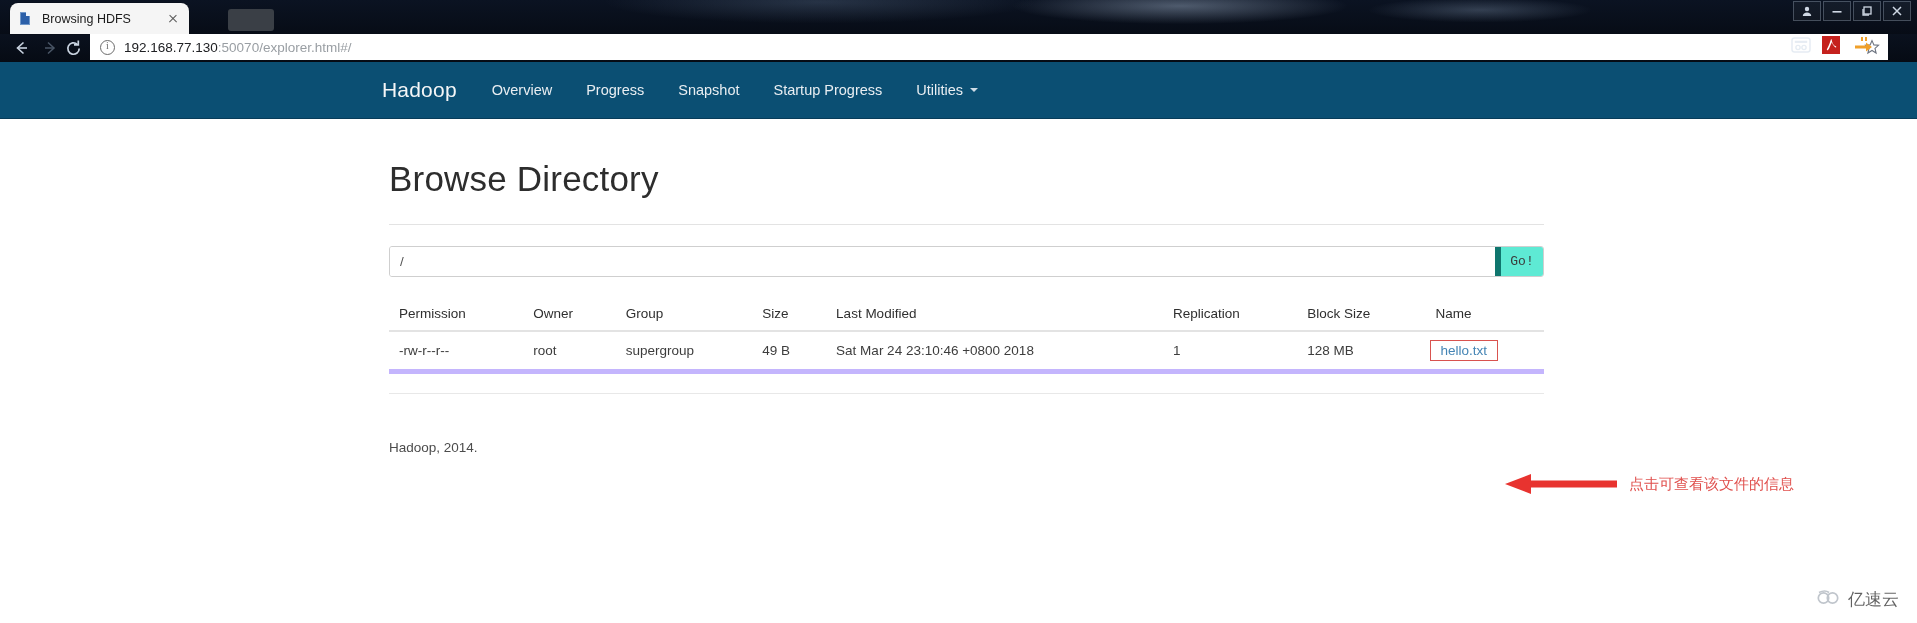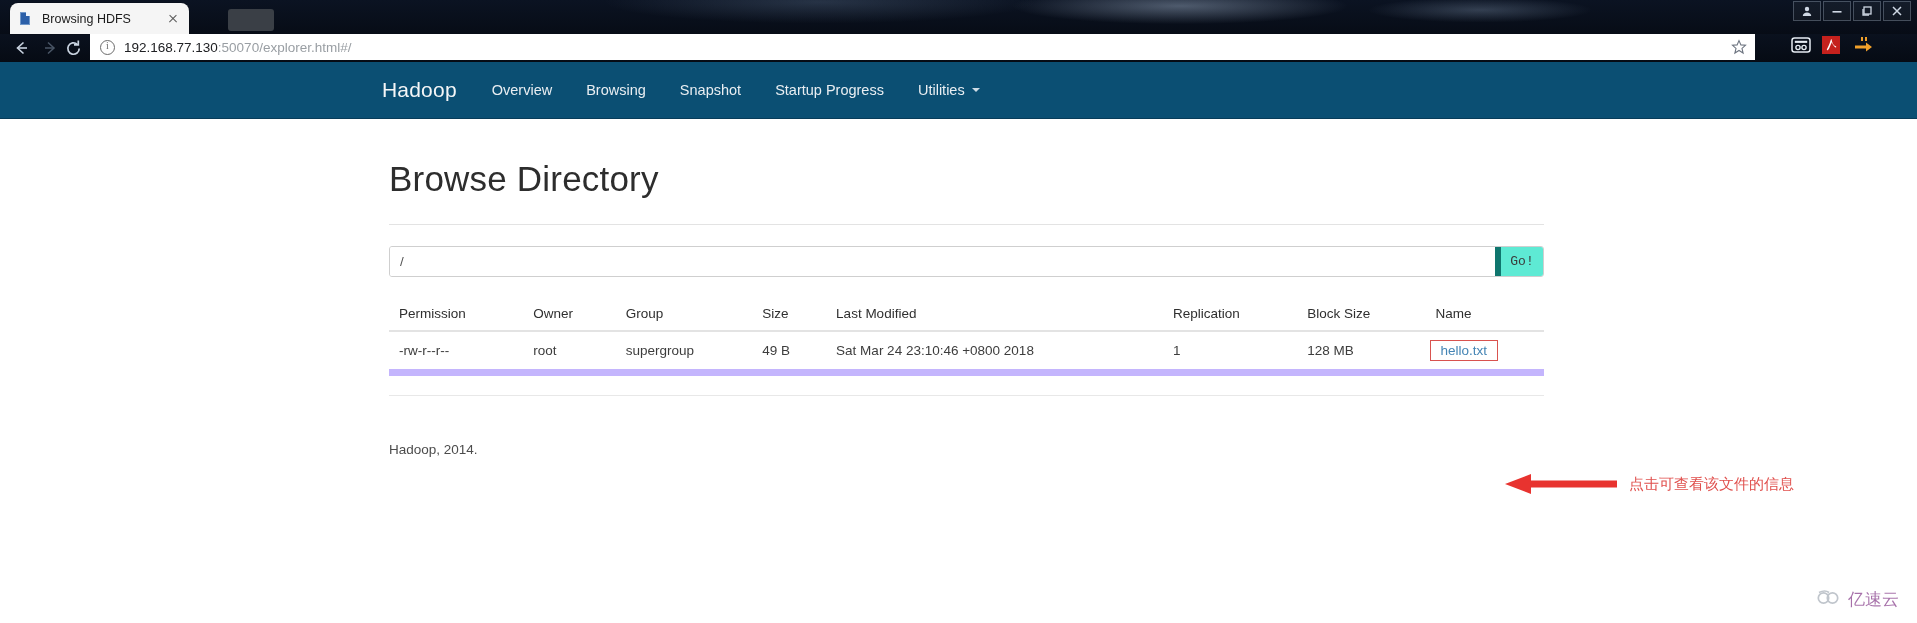--- a/index.html
+++ b/index.html
@@ -110,21 +110,21 @@
     display: flex; align-items: center; justify-content: center;
     cursor: pointer;
   }
   .nav-btn svg { display: block; }
   .nav-back    { left: 8px; }
   .nav-forward { left: 38px; }
   .nav-reload  { left: 60px; }
 
   .omnibox {
     position: absolute; left: 90px; top: 0px;
-    width: 1665px; height: 26px;
+    width: 1798px; height: 26px;
     background: #ffffff;
     display: flex; align-items: center;
     padding: 0 6px 0 10px;
     cursor: text;
   }
   .omni-info {
     width: 15px; height: 15px; flex: 0 0 auto;
     border: 1.4px solid #6b6b6b; border-radius: 50%;
     margin-right: 9px;
     position: relative;
@@ -235,21 +235,21 @@
   table.files th {
     text-align: left;
     font-size: 13.5px; font-weight: normal; color: #2f2f2f;
     padding: 8px 10px 9px 10px;
     border-bottom: 2px solid #e3e3e3;
     white-space: nowrap;
   }
   table.files td {
     font-size: 13.5px; color: #3d3d3d;
     padding: 11px 10px;
-    border-bottom: 7px solid #c4b5fd;
+    border-bottom: 5px solid #c4b5fd;
     white-space: nowrap;
   }
   td.col-name { position: relative; }
   .name-link {
     color: #4585b5; text-decoration: none; cursor: pointer;
   }
   .name-highlight {
     display: inline-block;
     border: 1.5px solid #d9534f;
     padding: 2px 10px;
@@ -276,21 +276,21 @@
     font-family: "DejaVu Sans", sans-serif;
   }
 
   
   .watermark {
     position: absolute; right: 18px; bottom: 12px;
     display: flex; align-items: center; gap: 6px;
     opacity: 0.62;
   }
   .wm-text {
-    font-size: 17px; color: #701a75;
+    font-size: 17px; color: #000000;
     font-family: "DejaVu Sans", sans-serif;
   }
 </style>
 </head>
 <body>
 
 <div id="screen">
 
   <div class="wallpaper"></div>
   <div class="wallpaper-bottom"></div>
@@ -387,21 +387,21 @@
           <rect x="13" y="2" width="2" height="4" fill="#f0a02a"></rect>
         </svg>
       </div>
     </div>
   </div>
 
   <div class="navbar">
     <div class="nav-inner">
       <span class="brand">Hadoop</span>
       <span class="nav-link">Overview</span>
-      <span class="nav-link">Browsing</span>
+      <span class="nav-link">Progress</span>
       <span class="nav-link">Snapshot</span>
       <span class="nav-link">Startup Progress</span>
       <span class="nav-link dropdown">
         <span>Utilities</span>
         <span class="caret"></span>
       </span>
     </div>
   </div>
 
   <div class="page">

